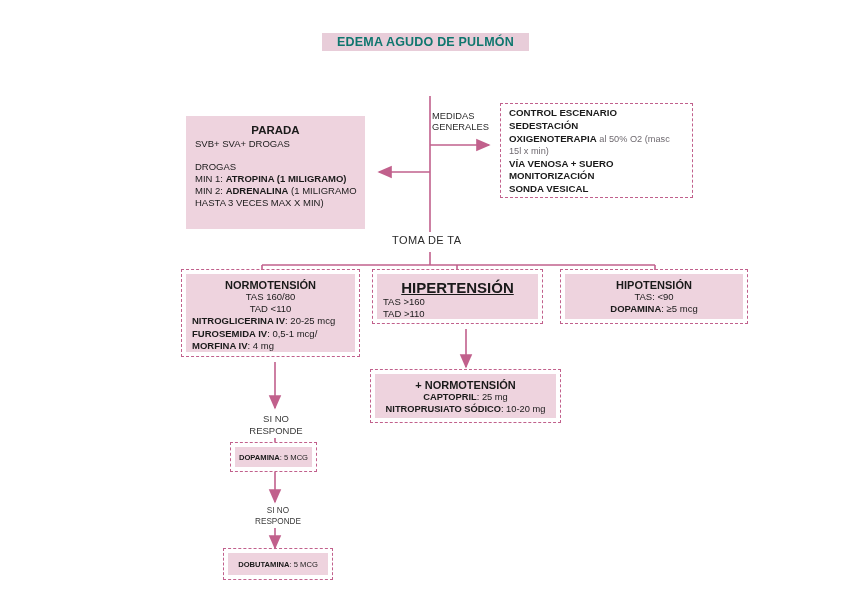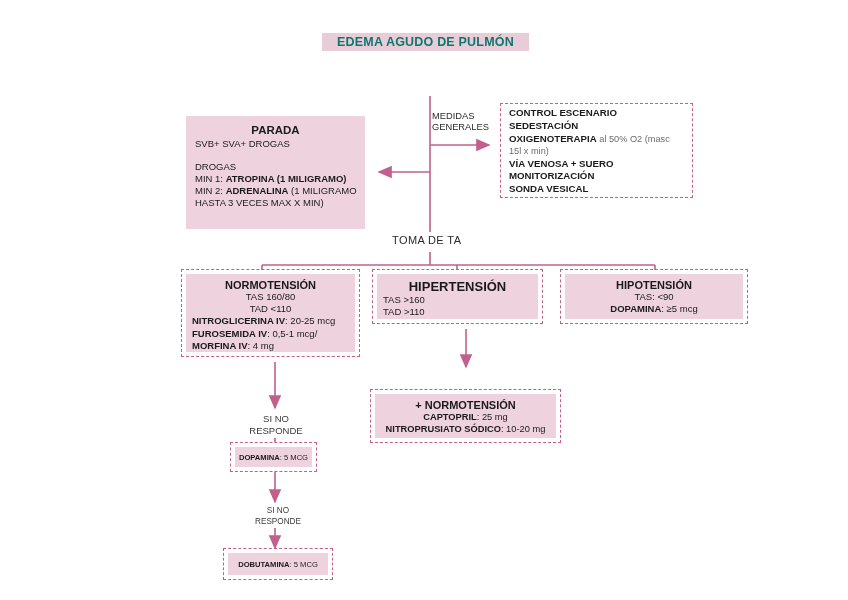--- a/index.html
+++ b/index.html
@@ -65,30 +65,30 @@
 
   
   #normo { left:186px; top:274px; width:169px; height:78px; }
   #normo .inner { justify-content:flex-start; padding:5px 6px 0 6px; }
   #normo .hdr { font-size:11px; }
   #normo .ctr { font-size:9.5px; text-align:center; line-height:12px; }
   #normo .ln  { font-size:9.5px; line-height:12.5px; }
 
   #hiper { left:377px; top:274px; width:161px; height:45px; }
   #hiper .inner { justify-content:flex-start; padding:5px 6px 0 6px; }
-  #hiper .hdr { font-size:13px; }
+  #hiper .hdr { font-size:15px;text-decoration:underline; }
   #hiper .ctr { font-size:9.5px; text-align:left; line-height:12px; }
 
   #hipo { left:565px; top:274px; width:178px; height:45px; }
   #hipo .inner { justify-content:flex-start; padding:5px 6px 0 6px; }
   #hipo .hdr { font-size:11px; }
   #hipo .ctr { font-size:9.5px; text-align:center; line-height:12px; }
 
   
-  #plusnormo { left:375px; top:394px; width:181px; height:44px; }
+  #plusnormo { left:375px; top:374px; width:181px; height:44px; }
   #plusnormo .inner { justify-content:flex-start; padding:5px 5px 0 5px; }
   #plusnormo .hdr { font-size:11px; }
   #plusnormo .ctr { font-size:9.3px; text-align:center; line-height:12px; }
 
   
   #dopamina { left:235px; top:447px; width:77px; height:20px; }
   #dopamina .inner { align-items:center; }
   #dopamina .ctr { font-size:7.6px; text-align:center; }
 
   #dobutamina { left:228px; top:553px; width:100px; height:22px; }

